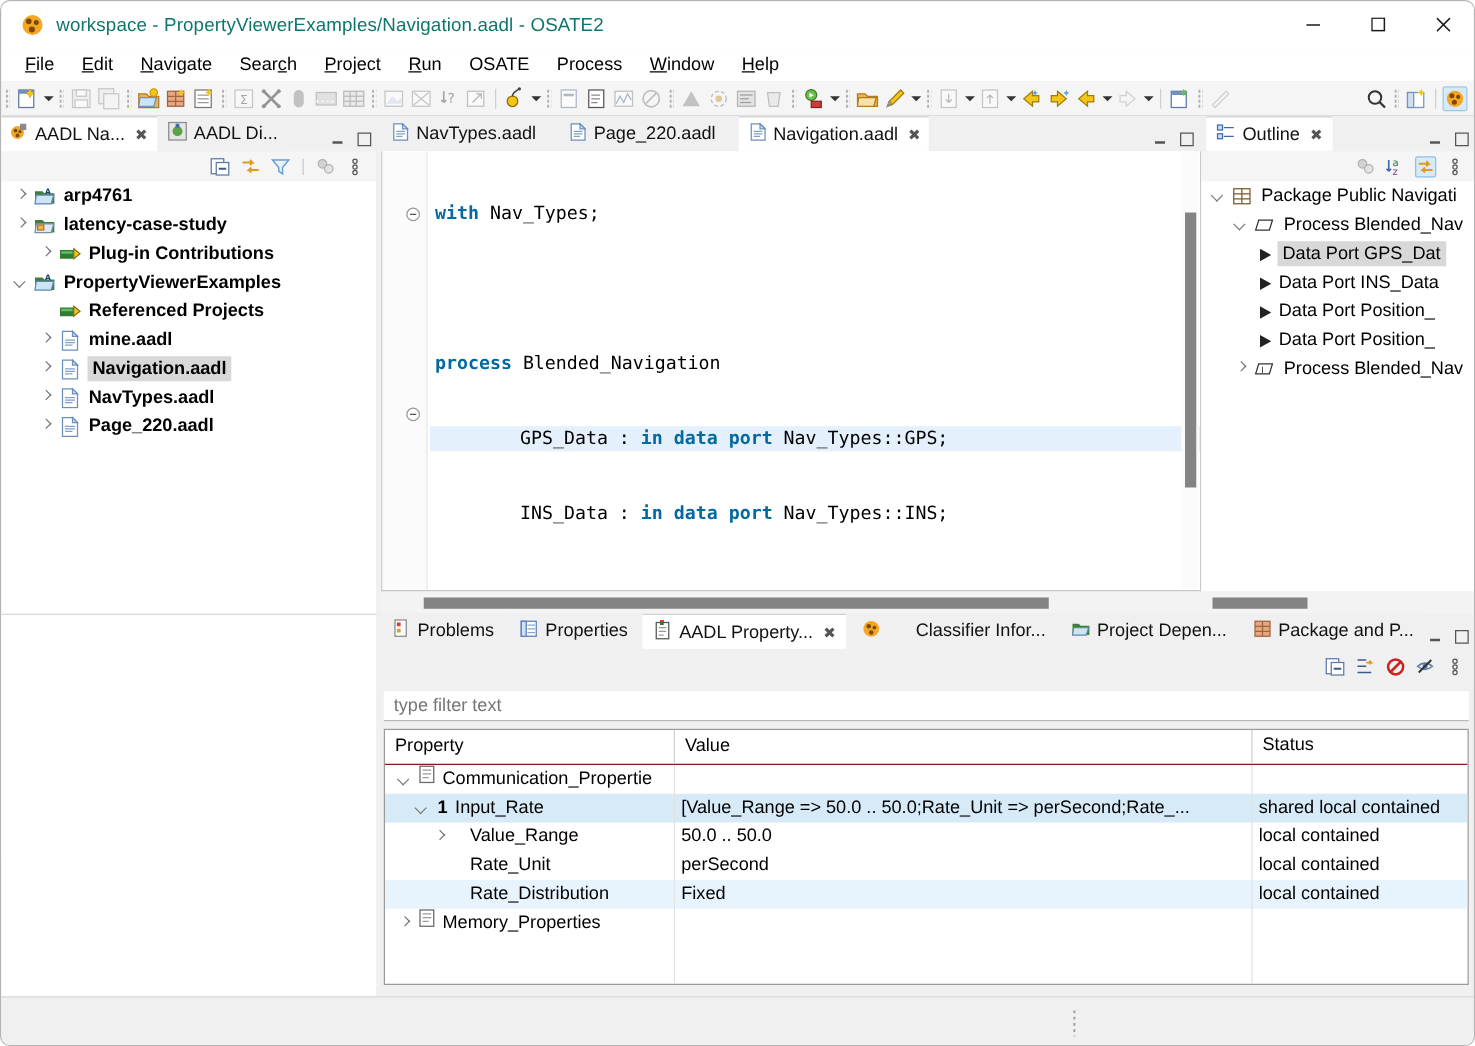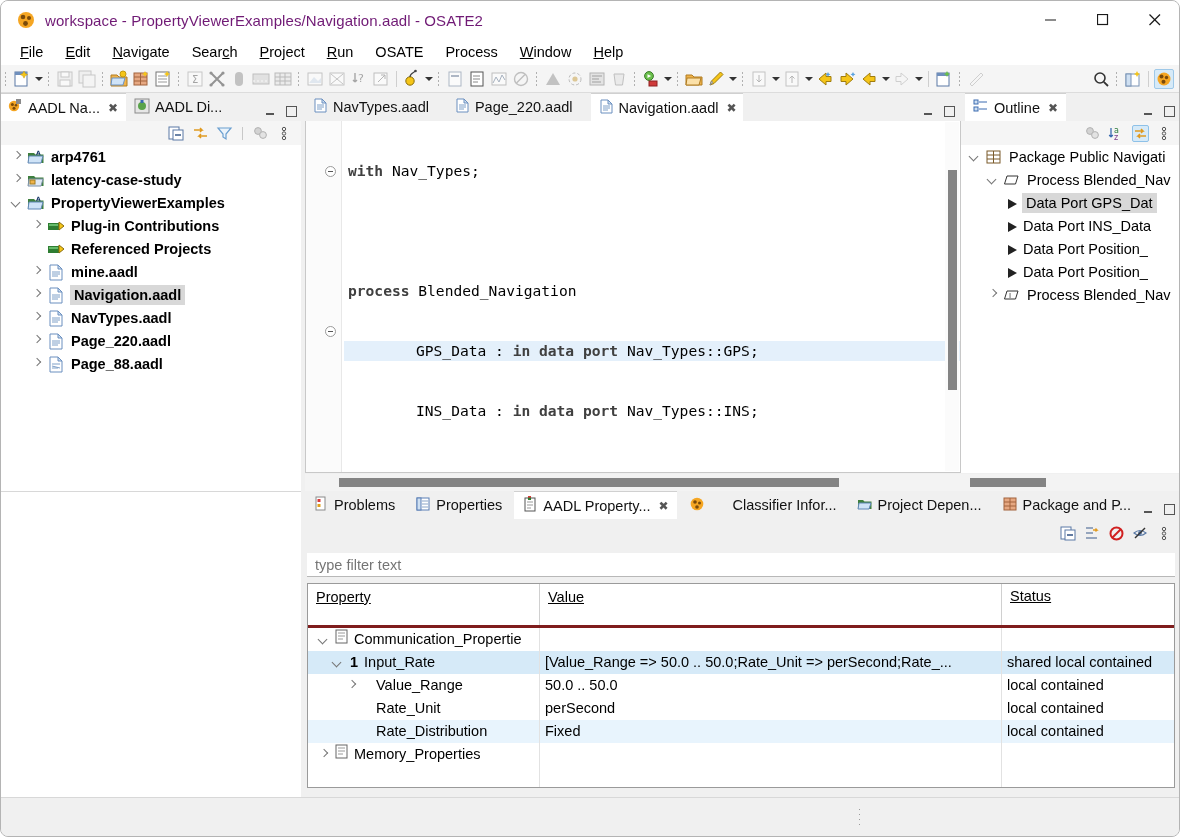--- a/index.html
+++ b/index.html
@@ -22,21 +22,21 @@
   }
 
   
   .titlebar {
     position: absolute; left:0; top:0; width:1180px; height:38px;
     background: #ffffff;
     display: flex; align-items: center;
   }
   .title-icon { width: 18px; height:18px; margin-left: 16px; margin-right: 10px; position: relative; flex: none; }
   .title-text {
-    font-size: 15px; color: #701a75; letter-spacing: 0.1px;
+    font-size: 15px; color: #0f766e; letter-spacing: 0.1px;
     white-space: nowrap;
   }
   .win-controls { position:absolute; right:0; top:0; height:38px; display:flex; }
   .win-btn {
     width: 52px; height: 38px; display:flex; align-items:center; justify-content:center;
     color:#1a1a1a;
   }
   .win-btn svg { display:block; }
 
   
@@ -151,21 +151,21 @@
     border:1px solid #9a9a9a; background:#fff;
   }
   .fold::after{ content:""; position:absolute; left:2px; top:4px; width:5px; height:1px; background:#555;}
   .codelines{
     position:absolute; left:38px; top:0; right:0; bottom:0;
     font-family:"DejaVu Sans Mono", monospace; font-size:14.6px; line-height:20px;
     color:#000; white-space:pre;
   }
   .cl { height:20px; padding-left:4px; }
   .cl.hl { background:#e4f0fb; }
-  .kw { color:#404040; font-weight:bold; }
+  .kw { color:#0369a1; font-weight:bold; }
   .vscroll{
     position:absolute; right:1px; top:1px; width:14px; bottom:1px; background:#fbfbfb;
   }
   .vthumb{ position:absolute; left:3px; width:9px; background:#848484; }
   .hscroll{
     position:absolute; left:4px; right:0; bottom:0; height:17px; background:#f3f3f3;
   }
   .hthumb{ position:absolute; top:4px; height:9px; background:#848484; }
 
   
@@ -183,21 +183,21 @@
   .filterbox{
     position:absolute; left:6px; top:62px; right:6px; height:24px;
     background:#fff; border-bottom:1px solid #b8b8b8;
     display:flex; align-items:center; padding-left:6px;
     font-size:14.5px; color:#6d6d6d;
   }
   .proptable{
     position:absolute; left:6px; top:92px; right:6px; bottom:9px;
     background:#fff; border:1px solid #9a9a9a; overflow:hidden;
   }
-  .pt-head{ display:flex; height:44px; border-bottom:3px solid #7f1d1d;text-decoration:underline;}
+  .pt-head{ display:flex; height:28px; border-bottom:1px solid #7f1d1d;}
   .pt-head .c{ font-size:14.5px; color:#000; padding:5px 0 0 8px; border-right:1px solid #d0d0d0;}
   .pt-row{ display:flex; height:23px; }
   .pt-row.sel{ background:#d6eaf8; }
   .pt-row.alt{ background:#e8f4fd; }
   .pt-row .c{ font-size:14.5px; color:#000; line-height:23px; border-right:1px solid #e2e2e2; overflow:hidden; white-space:nowrap;}
   .c1{ width:232px; flex:none; }
   .c2{ width:462px; flex:none; padding-left:5px;}
   .c3{ flex:1 1 auto; padding-left:5px; border-right:none !important;}
   .pcell{ display:flex; align-items:center; height:23px; }
 
@@ -633,42 +633,42 @@
           <span class="titem-icon">
             <svg width="18" height="18">
                 <path d="M1 5 h6 l1.5 1.5 h8 V15 H1z" fill="#3e7f3e"></path>
                 <path d="M2 8 h14 l-2 7 H1z" fill="#dfe9f5" stroke="#7a8fa5"></path>
                 <rect x="3" y="9" width="5" height="4" fill="#f0b34a" stroke="#a07c22"></rect>
               </svg>
           </span>
           <span class="rowlabel">latency-case-study</span>
         </div>
 
+        <div class="tree-row" style="padding-left:28px;">
+          <span class="twisty closed"></span>
+          <span class="titem-icon">
+            <svg width="18" height="18">
+                <rect x="1" y="6" width="11" height="7" fill="#2e7d32"></rect>
+                <rect x="2" y="7" width="9" height="2" fill="#66bb6a"></rect>
+                <path d="M12 5 l5 4 -5 4z" fill="#f5c518" stroke="#8a6d0a"></path>
+              </svg>
+          </span>
+          <span class="rowlabel">Plug-in Contributions</span>
+        </div>
+
         <div class="tree-row">
           <span class="twisty open"></span>
           <span class="titem-icon">
             <svg width="18" height="18">
                 <path d="M1 5 h6 l1.5 1.5 h8 V15 H1z" fill="#3e7f3e"></path>
                 <path d="M2 8 h14 l-2 7 H1z" fill="#cfe3f7" stroke="#5f86b5"></path>
                 <text x="9" y="7" font-size="6" fill="#1a3a6a" font-family="DejaVu Sans">A</text>
               </svg>
           </span>
           <span class="rowlabel">PropertyViewerExamples</span>
-        </div>
-
-        <div class="tree-row" style="padding-left:28px;">
-          <span class="twisty closed"></span>
-          <span class="titem-icon">
-            <svg width="18" height="18">
-                <rect x="1" y="6" width="11" height="7" fill="#2e7d32"></rect>
-                <rect x="2" y="7" width="9" height="2" fill="#66bb6a"></rect>
-                <path d="M12 5 l5 4 -5 4z" fill="#f5c518" stroke="#8a6d0a"></path>
-              </svg>
-          </span>
-          <span class="rowlabel">Plug-in Contributions</span>
         </div>
 
         <div class="tree-row" style="padding-left:28px;">
           <span class="twisty"></span>
           <span class="titem-icon">
             <svg width="18" height="18">
                 <rect x="1" y="6" width="11" height="7" fill="#2e7d32"></rect>
                 <rect x="2" y="7" width="9" height="2" fill="#66bb6a"></rect>
                 <path d="M12 5 l5 4 -5 4z" fill="#f5c518" stroke="#8a6d0a"></path>
               </svg>
@@ -733,35 +733,20 @@
                 <g stroke="#7fa0c8">
                   <line x1="5" y1="9" x2="13" y2="9"></line>
                   <line x1="5" y1="11" x2="13" y2="11"></line>
                   <line x1="5" y1="13" x2="11" y2="13"></line>
                 </g>
               </svg>
           </span>
           <span class="rowlabel">Page_220.aadl</span>
         </div>
 
-        <div class="tree-row" style="padding-left:28px;">
-          <span class="twisty closed"></span>
-          <span class="titem-icon">
-            <svg width="18" height="18">
-                <path d="M3 2 h8 l4 4 v11 H3z" fill="#fff" stroke="#6a8fbf"></path>
-                <path d="M11 2 v4 h4z" fill="#cfe0f2" stroke="#6a8fbf"></path>
-                <g stroke="#7fa0c8">
-                  <line x1="5" y1="9" x2="13" y2="9"></line>
-                  <line x1="5" y1="11" x2="13" y2="13"></line>
-                  <line x1="5" y1="13" x2="11" y2="13"></line>
-                </g>
-              </svg>
-          </span>
-          <span class="rowlabel">Page_88.aadl</span>
-        </div>
       </div>
       <div class="leftbot"></div>
     </div>
 
     <div class="editor">
       <div class="panel-tabs" style="padding-left:4px;">
         <div class="ptab">
           <span>
             <svg width="15" height="15">
                 <path d="M2 1 h7 l4 4 v9 H2z" fill="#fff" stroke="#6a8fbf"></path>

